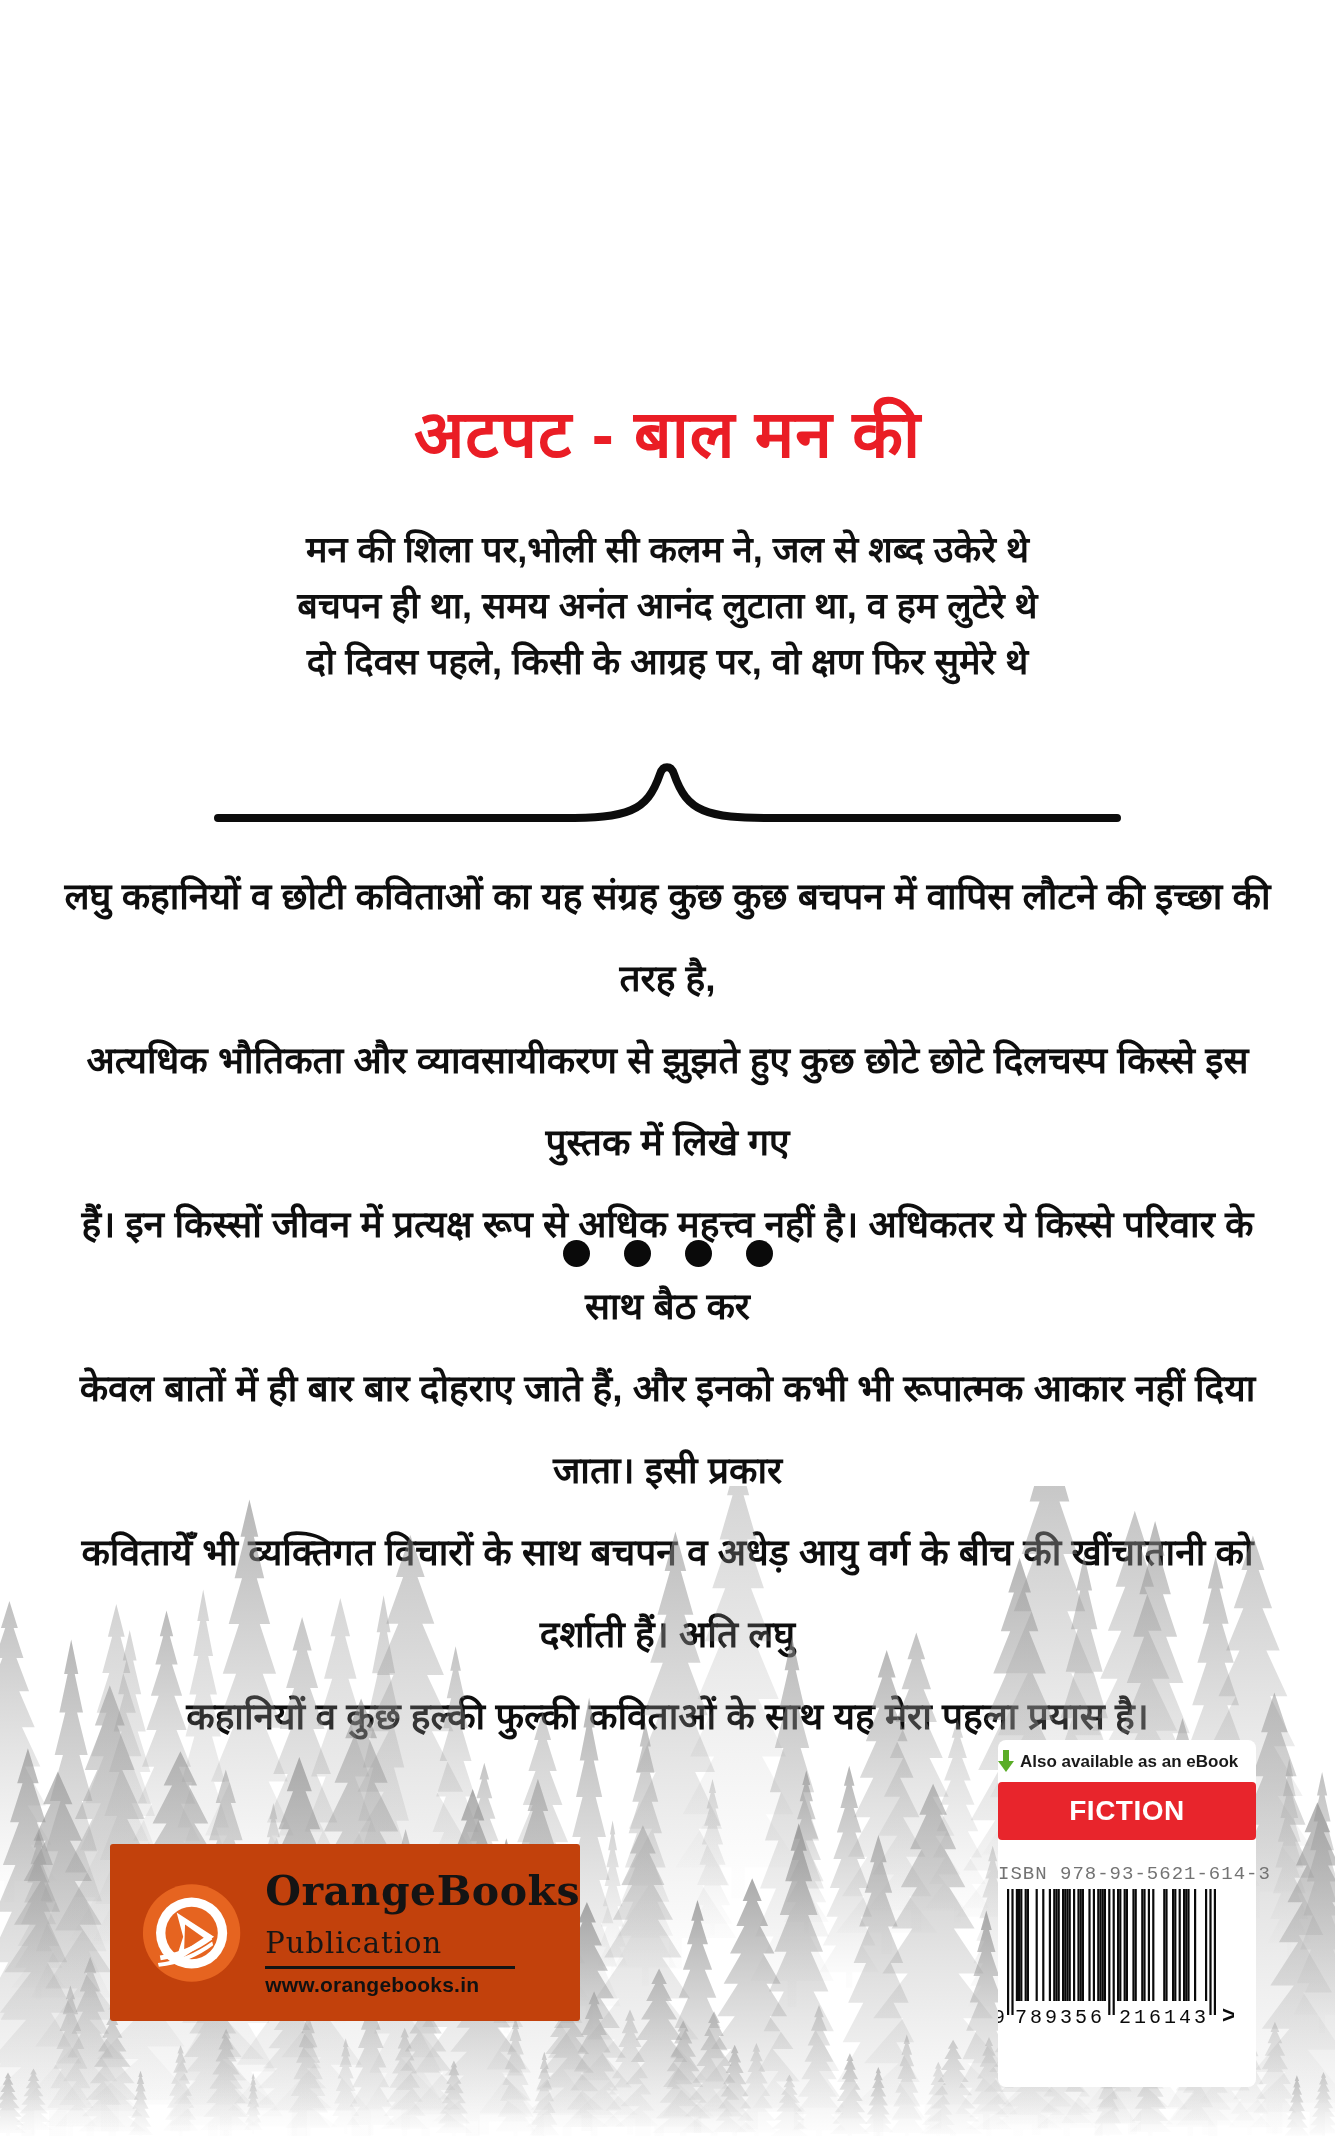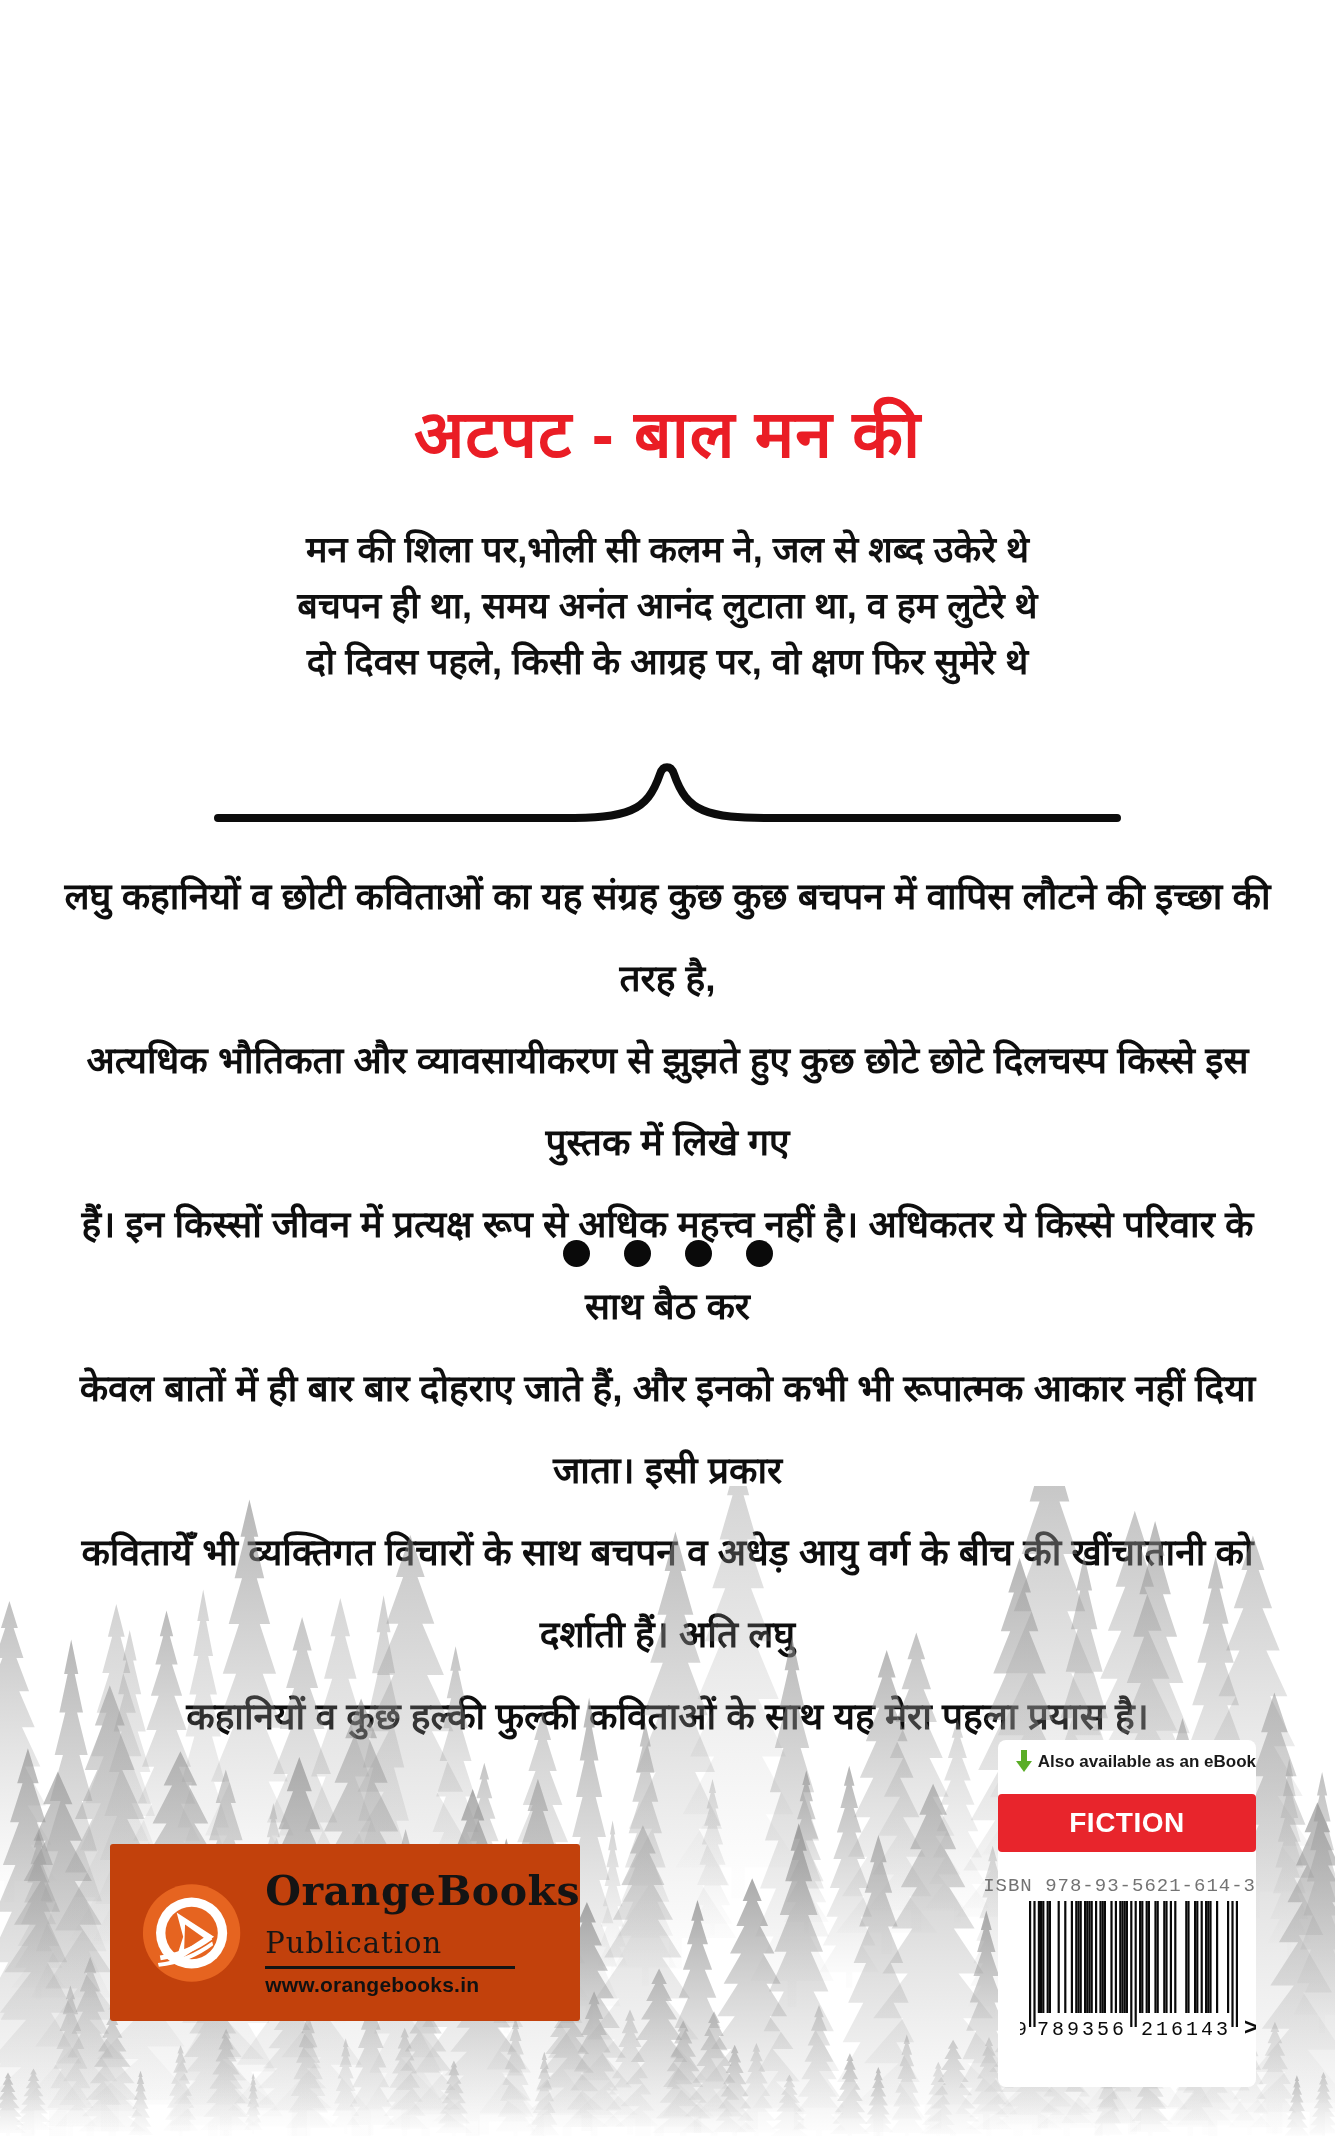--- a/index.html
+++ b/index.html
@@ -24,24 +24,24 @@
   
   .pubcard{position:absolute;left:110px;top:1844px;width:470px;height:177px;background:#c2410c;
            border-radius:3px;display:flex;align-items:center;padding-left:32px;box-sizing:border-box;gap:24px;}
   .pubtext{display:flex;flex-direction:column;}
   .pubname{font-family:"DejaVu Serif",serif;font-size:41px;font-weight:700;color:#141414;letter-spacing:.5px;line-height:44px;}
   .pubsub{font-family:"DejaVu Serif",serif;font-size:29px;font-weight:500;color:#161616;letter-spacing:1px;line-height:36px;margin-top:12px;}
   .pubrule{width:250px;height:3px;background:#141414;margin:5px 0 4px 0;}
   .pubsite{font-size:21px;font-weight:700;color:#111;letter-spacing:.2px;}
   
   .bclabel{position:absolute;left:998px;top:1740px;width:258px;height:347px;background:#ffffff;
-           border-radius:8px;display:flex;flex-direction:column;align-items:flex-end;box-sizing:border-box;}
+           border-radius:8px;display:flex;flex-direction:column;align-items:flex-start;box-sizing:border-box;}
   .ebookrow{margin-top:10px;display:flex;align-items:center;gap:6px;}
   .ebooktext{font-size:17px;font-weight:700;color:#1a1a1a;}
-  .banner{margin-top:20px;width:100%;height:58px;background:#e8252c;border-radius:4px;
+  .banner{margin-top:8px;width:100%;height:58px;background:#e8252c;border-radius:4px;
           display:flex;align-items:center;justify-content:center;}
   .bannertext{color:#ffffff;font-size:28px;font-weight:700;letter-spacing:.5px;}
   .isbn{margin-top:23px;font-family:"Liberation Mono",monospace;font-size:19px;color:#737373;letter-spacing:1px;white-space:nowrap;}
   .bcsvg{margin-top:2px;display:block;}
 </style>
 </head>
 <body>
 
 <div class="page">
 

